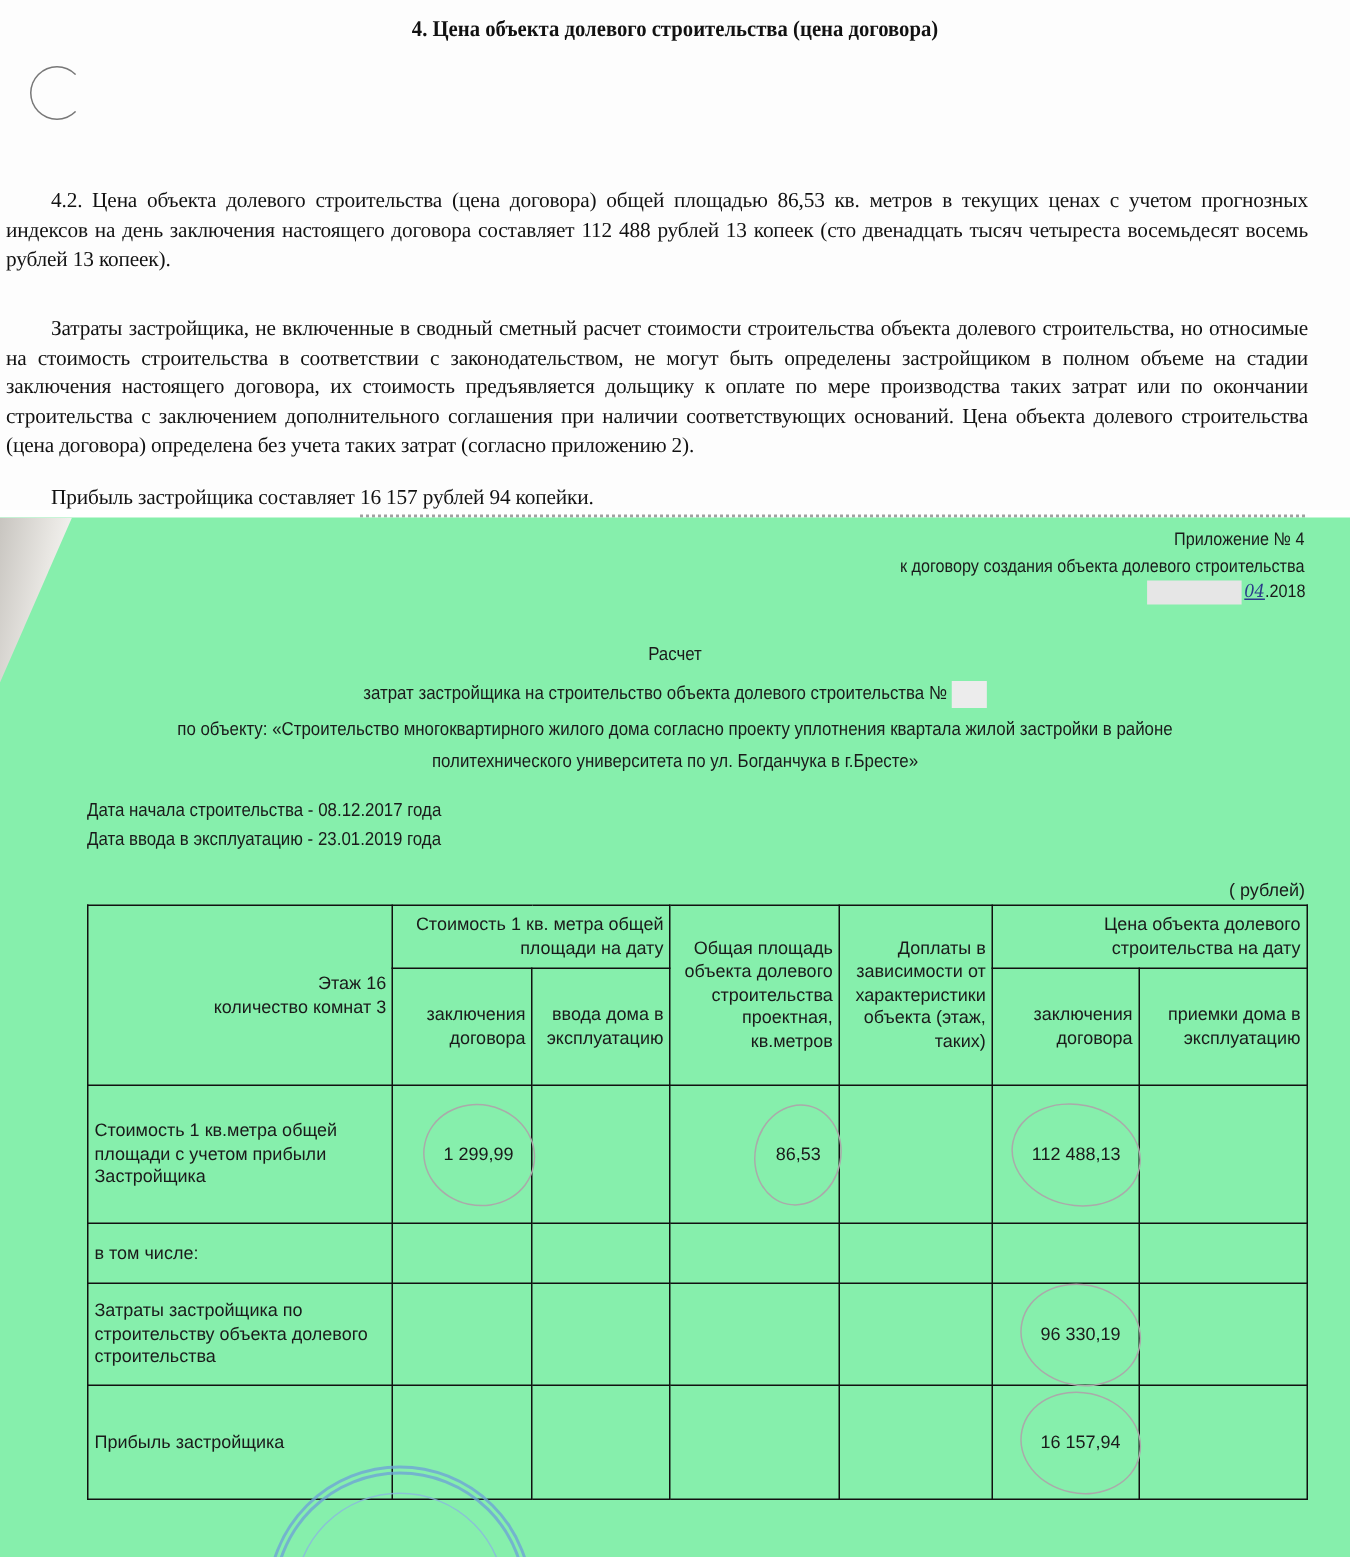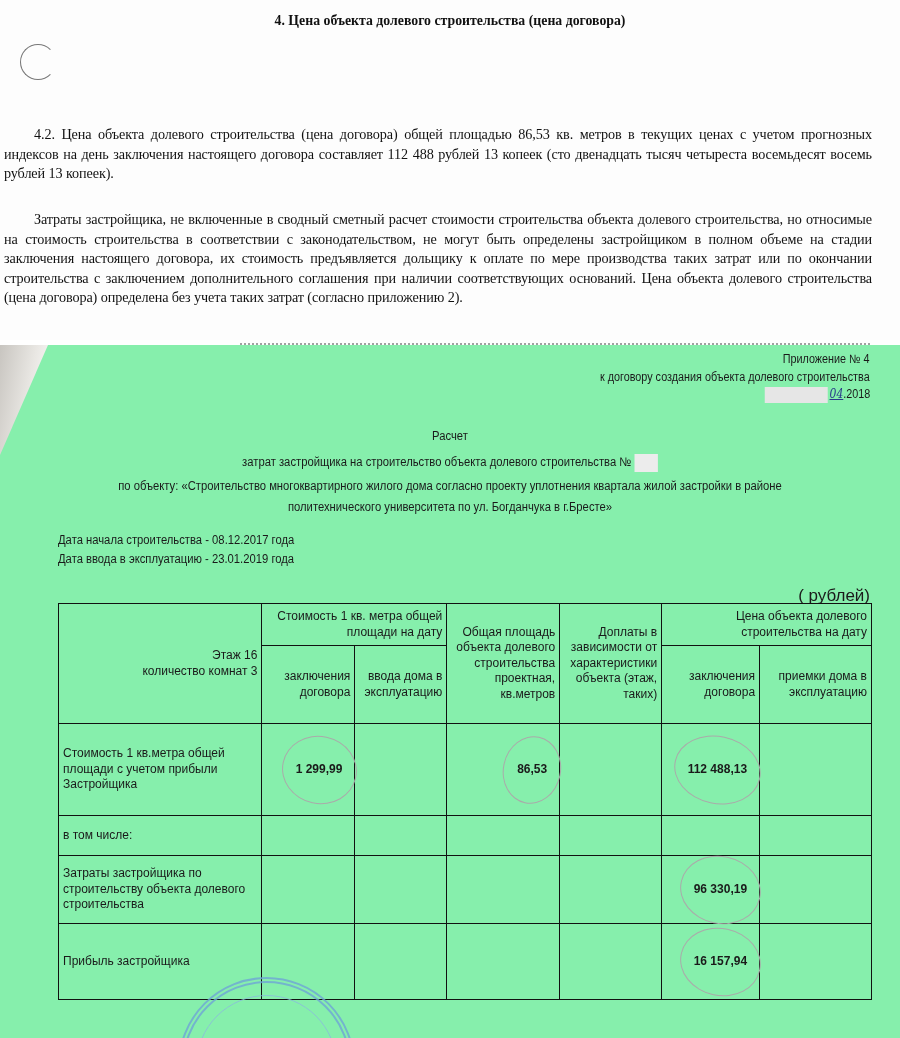--- a/index.html
+++ b/index.html
@@ -42,31 +42,31 @@
   }
   .appendix { position: absolute; right: 30px; text-align: right; font-size: 12px; transform: scaleX(0.9); transform-origin: right; }
   .ap1 { top: 7px; } .ap2 { top: 25px; } .ap3 { top: 42px; }
   .blur-box { display: inline-block; width: 70px; height: 16px; background: #e6e6e6; vertical-align: middle; margin-right: 2px; }
   .hand { font-family: "DejaVu Serif", serif; font-style: italic; color: #2a3a8a; text-decoration: underline; }
   .center-line { position: absolute; left: 0; width: 900px; text-align: center; font-size: 12.5px; transform: scaleX(0.9); }
   .c1 { top: 84px; } .c2 { top: 109px; } .c3 { top: 134px; } .c4 { top: 155px; }
   .blur-num { display: inline-block; width: 26px; height: 18px; background: #ececec; vertical-align: middle; }
   .dates { position: absolute; left: 58px; font-size: 12.5px; transform: scaleX(0.9); transform-origin: left; }
   .d1 { top: 188px; } .d2 { top: 207px; }
-  .unit { position: absolute; right: 30px; top: 241px; font-size: 17px; }
+  .unit { position: absolute; right: 30px; top: 241px; font-size: 12px; }
   table.calc {
     position: absolute; left: 58px; top: 258px; width: 814px; border-collapse: collapse;
     font-size: 12px; line-height: 15.5px;
   }
   table.calc td, table.calc th {
     border: 1.5px solid #111; font-weight: normal; text-align: right; vertical-align: middle; padding: 2px 4px;
   }
   table.calc th.h-left { text-align: right; }
   table.calc td.lbl { text-align: left; }
-  .val { display: inline-block; font-weight: bold; position: relative; padding: 18px 8px; }
+  .val { display: inline-block; font-weight: normal; position: relative; padding: 18px 8px; }
   .val::before {
     content: ""; position: absolute; left: -6px; right: -6px; top: -8px; bottom: -8px;
     border: 1px solid #aaa; border-radius: 50%; transform: rotate(12deg);
   }
   .stamp {
     position: absolute; left: 178px; top: 632px; width: 165px; height: 165px; border-radius: 50%;
     border: 6px double #6fa6d6; opacity: 0.8;
   }
   .stamp-inner {
     position: absolute; left: 12px; top: 12px; right: 12px; bottom: 12px; border-radius: 50%;
@@ -74,20 +74,21 @@
   }
 </style>
 </head>
 <body>
 
 <div class="page-top">
   <div class="sec-title">4.   Цена объекта долевого строительства (цена договора)</div>
   <div class="circle41"></div>
   <div class="para p2">4.2. Цена объекта долевого строительства (цена договора) общей площадью 86,53 кв. метров в текущих ценах с учетом прогнозных индексов на день заключения настоящего договора составляет 112 488 рублей 13 копеек (сто двенадцать тысяч четыреста восемьдесят восемь рублей 13 копеек).</div>
   <div class="para p4">Затраты застройщика, не включенные в сводный сметный расчет стоимости строительства объекта долевого строительства, но относимые на стоимость строительства в соответствии с законодательством, не могут быть определены застройщиком в полном объеме на стадии заключения настоящего договора, их стоимость предъявляется дольщику к оплате по мере производства таких затрат или по окончании строительства с заключением дополнительного соглашения при наличии соответствующих оснований. Цена объекта долевого строительства (цена договора) определена без учета таких затрат (согласно приложению 2).</div>
+  <div class="para p5">Прибыль застройщика составляет 16 157 рублей 94 копейки.</div>
 </div>
 <div class="cut-line"></div>
 
 <div class="page-bottom">
   <div class="curl"></div>
 
   <div class="appendix ap1">Приложение № 4</div>
   <div class="appendix ap2">к  договору создания объекта долевого строительства</div>
   <div class="appendix ap3">
     <span class="blur-box"></span><span class="hand">04</span><span>.2018</span>

